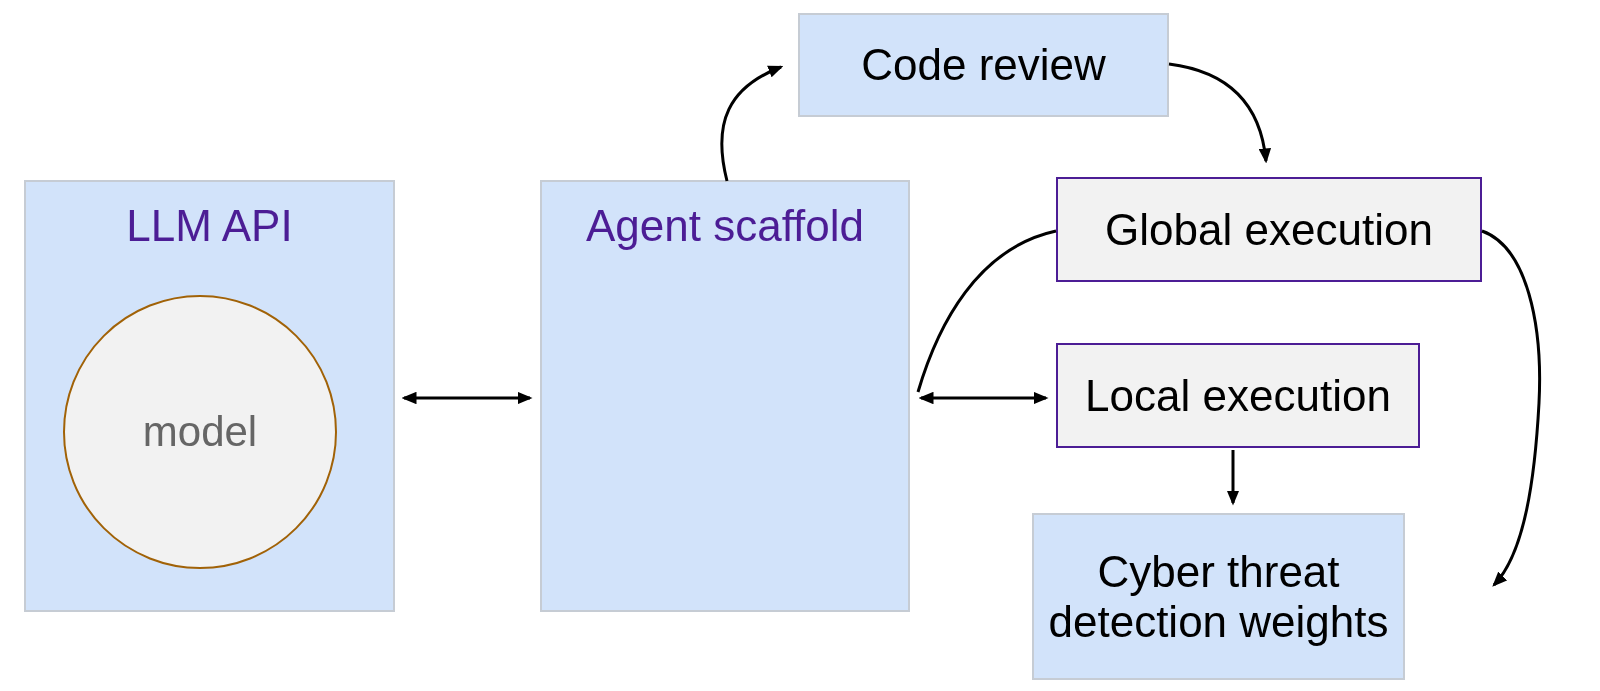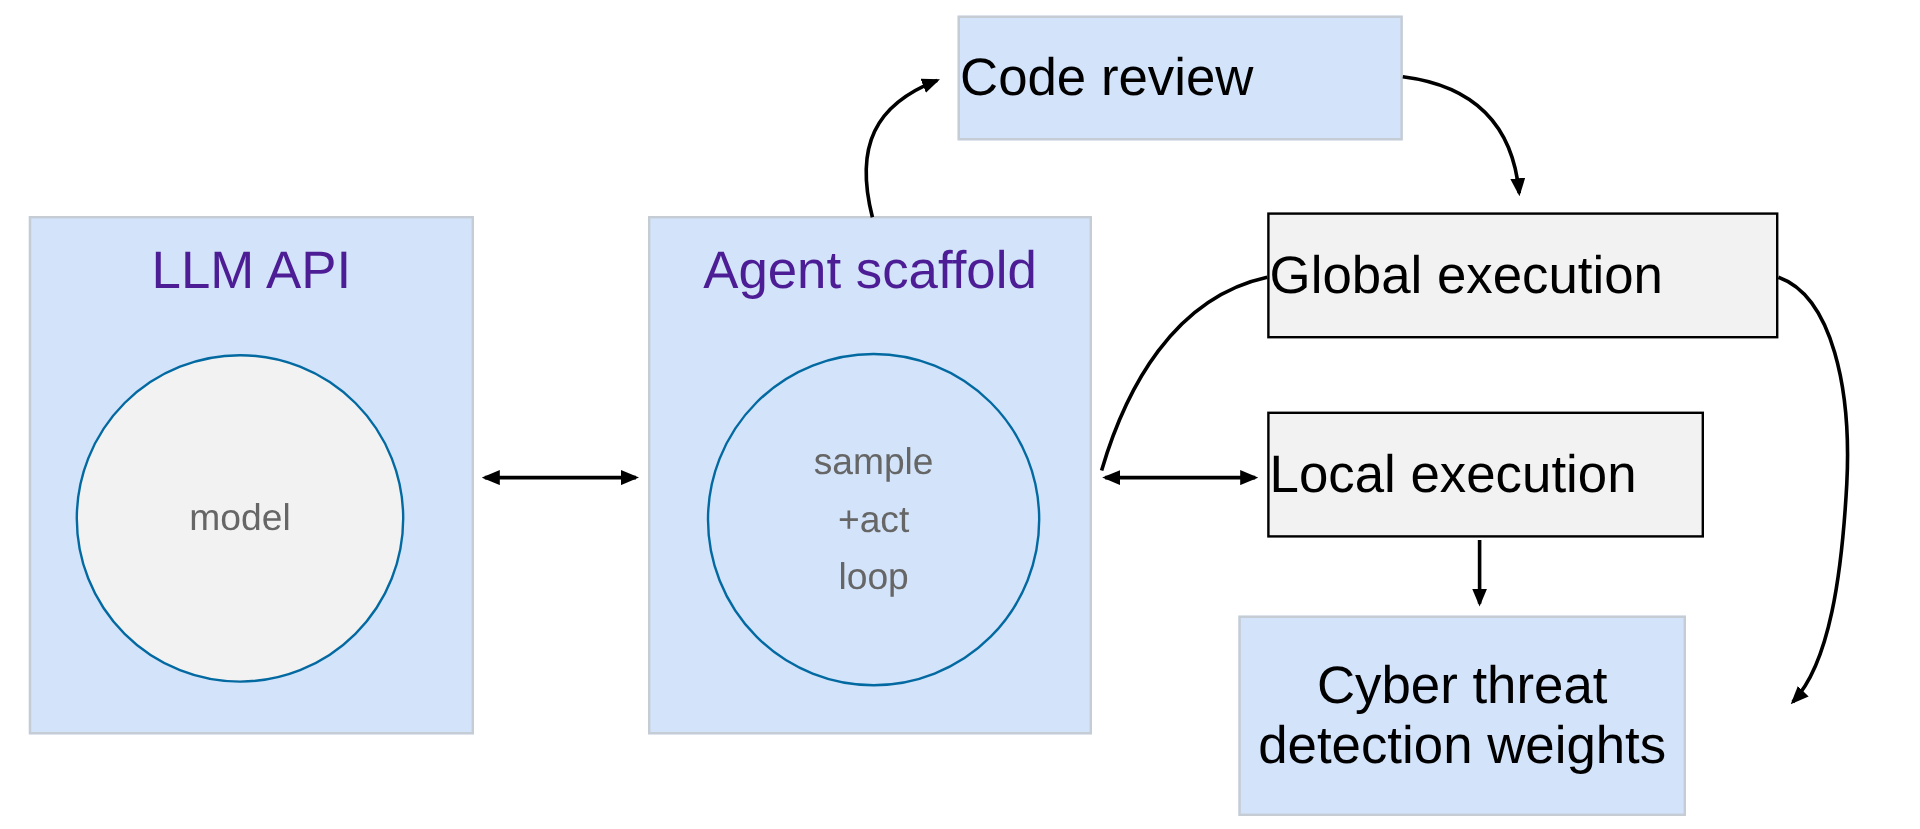--- a/index.html
+++ b/index.html
@@ -11,47 +11,47 @@
     font-family:"Liberation Sans", sans-serif;
     overflow:hidden;
   }
   .node{
     position:absolute;
     box-sizing:border-box;
     text-align:center;
     color:#000000;
   }
   .fill-blue{ background:#d2e3fa; border:2px solid #c6ccd4; }
-  .fill-gray{ background:#f2f2f2; border:2px solid #000000; }
+  .fill-gray{ background:#f2f2f2; border:2px solid #4c1d95; }
   .node-title{
     position:absolute;
     top:22px; left:0; right:0;
     font-size:44px;
     line-height:1.0;
     color:#4c1d95;
     text-align:center;
   }
   .label-box{
     display:flex;
     align-items:center;
-    justify-content:flex-start;
+    justify-content:center;
     font-size:44px;
     line-height:50px;
   }
   .circle{
     position:absolute;
     box-sizing:border-box;
     border-radius:50%;
-    border:2px solid #0369a1;
+    border:2px solid #a16207;
     display:flex;
     flex-direction:column;
     align-items:center;
     justify-content:center;
     color:#666666;
-    font-size:31px;
+    font-size:42px;
     line-height:48px;
   }
   .circle.filled{ background:#f2f2f2; }
   .multiline{ display:flex; flex-direction:column; align-items:center; justify-content:center; }
   svg.edges{
     position:absolute;
     left:0; top:0;
     width:1600px; height:691px;
     pointer-events:none;
   }
@@ -63,25 +63,20 @@
 
   <div class="node fill-blue" style="left:24px; top:180px; width:371px; height:432px;">
     <div class="node-title">LLM API</div>
     <div class="circle filled" style="left:37px; top:113px; width:274px; height:274px;">
       <span>model</span>
     </div>
   </div>
 
   <div class="node fill-blue" style="left:540px; top:180px; width:370px; height:432px;">
     <div class="node-title">Agent scaffold</div>
-    <div class="circle" style="left:47px; top:112px; width:278px; height:278px;">
-      <span>sample</span>
-      <span>+act</span>
-      <span>loop</span>
-    </div>
   </div>
 
   <div class="node fill-blue label-box" style="left:798px; top:13px; width:371px; height:104px;">
     <span>Code review</span>
   </div>
 
   <div class="node fill-gray label-box" style="left:1056px; top:177px; width:426px; height:105px;">
     <span>Global execution</span>
   </div>
 

